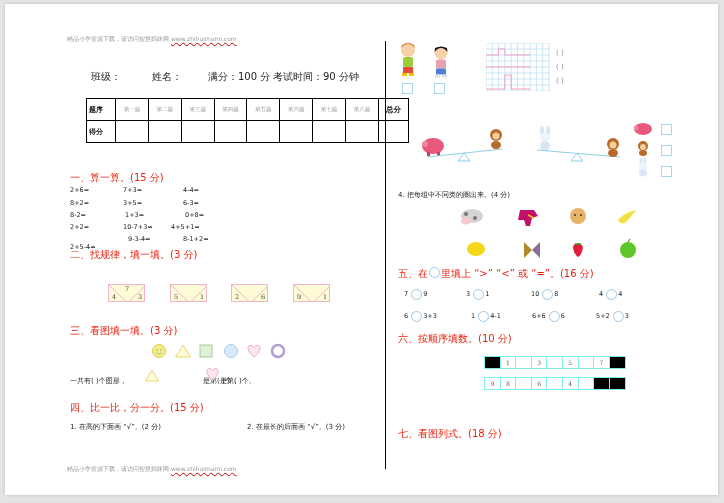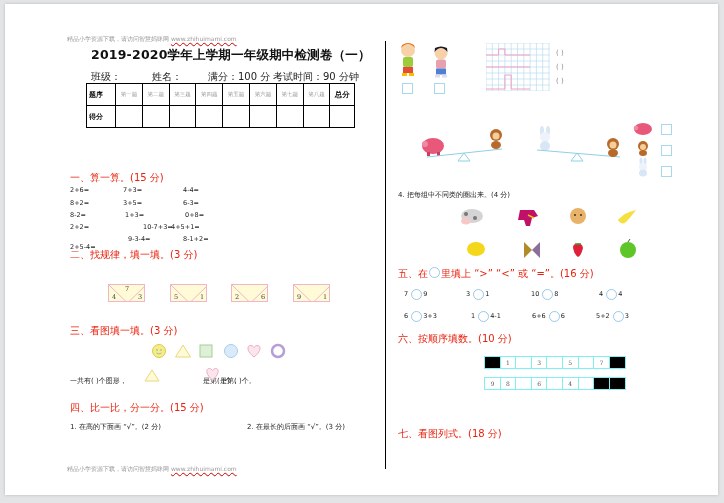--- a/index.html
+++ b/index.html
@@ -14,21 +14,21 @@
   .abs { position:absolute; white-space:nowrap; }
   .wm { font-size:6px; color:#9a9a9a; }
   .wm .url { text-decoration:underline wavy #cc0000; text-decoration-thickness:1px; }
   .title { font-size:12.5px; font-weight:bold; color:#111; letter-spacing:0.2px; }
   .info { font-size:10px; color:#222; }
   .sec { font-size:10px; color:#e8220e; }
   .txt { font-size:7px; color:#222; }
   .math { font-size:6.5px; color:#222; }
   .divider { position:absolute; left:380px; top:37px; width:1px; height:428px; background:#000; }
 
-  table.score { position:absolute; left:81px; top:79px; border-collapse:collapse; width:269px; }
+  table.score { position:absolute; left:81px; top:94px; border-collapse:collapse; width:323px; }
   table.score td { border:1px solid #000; height:21px; padding:0; font-size:5.5px; color:#999; text-align:center; }
   table.score td.hdr { font-size:7px; font-weight:bold; color:#111; text-align:left; padding-left:2px; width:26px; }
   table.score td.tot { font-size:7.5px; font-weight:bold; color:#111; }
 
   .env { position:absolute; width:37px; height:18px; background:#fffbd6; border:1px solid #f0b5c8; box-sizing:border-box; overflow:hidden; }
   .env svg { position:absolute; left:0; top:0; }
   .env span { position:absolute; font-size:6.5px; color:#444; font-family:"DejaVu Serif",serif; }
 
   .shape { position:absolute; }
   .sqbox { position:absolute; width:11px; height:11px; border:1px solid #a8d8ea; box-sizing:border-box; }
@@ -40,21 +40,20 @@
 </style>
 </head>
 <body>
 
 <div class="page">
 
   <div class="abs wm" style="left:62px;top:31px;">
     <span>精品小学资源下载，请访问智慧妈咪网 </span><span class="url">www.zhihuimami.com</span>
   </div>
 
-  <div class="abs title" style="left:86px;top:43px;">2019-2020学年上学期一年级期中检测卷（一）</div>
 
   <div class="abs info" style="left:86px;top:66px;">班级：</div>
   <div class="abs info" style="left:147px;top:66px;">姓名：</div>
   <div class="abs info" style="left:203px;top:66px;">满分：100 分</div>
   <div class="abs info" style="left:268px;top:66px;">考试时间：90 分钟</div>
 
   <table class="score">
     <tbody>
         <tr>
       <td class="hdr">题序</td>
@@ -91,21 +90,21 @@
 
     <div class="abs math" style="left:65px;top:195px;">8+2=</div>
     <div class="abs math" style="left:118px;top:195px;">3+5=</div>
     <div class="abs math" style="left:178px;top:195px;">6-3=</div>
 
     <div class="abs math" style="left:65px;top:207px;">8-2=</div>
     <div class="abs math" style="left:120px;top:207px;">1+3=</div>
     <div class="abs math" style="left:180px;top:207px;">0+8=</div>
 
     <div class="abs math" style="left:65px;top:219px;">2+2=</div>
-    <div class="abs math" style="left:118px;top:219px;margin-left:20px;">10-7+3=</div>
+    <div class="abs math" style="left:118px;top:219px;">10-7+3=</div>
     <div class="abs math" style="left:166px;top:219px;">4+5+1=</div>
 
     <div class="abs math" style="left:65px;top:231px;margin-top:8px;">2+5-4=</div>
     <div class="abs math" style="left:123px;top:231px;">9-3-4=</div>
     <div class="abs math" style="left:178px;top:231px;">8-1+2=</div>
   </div>
 
   <div class="abs sec" style="left:65px;top:244px;">二、找规律，填一填。(3 分)</div>
 
   <div class="env" style="left:103px;top:280px;">

